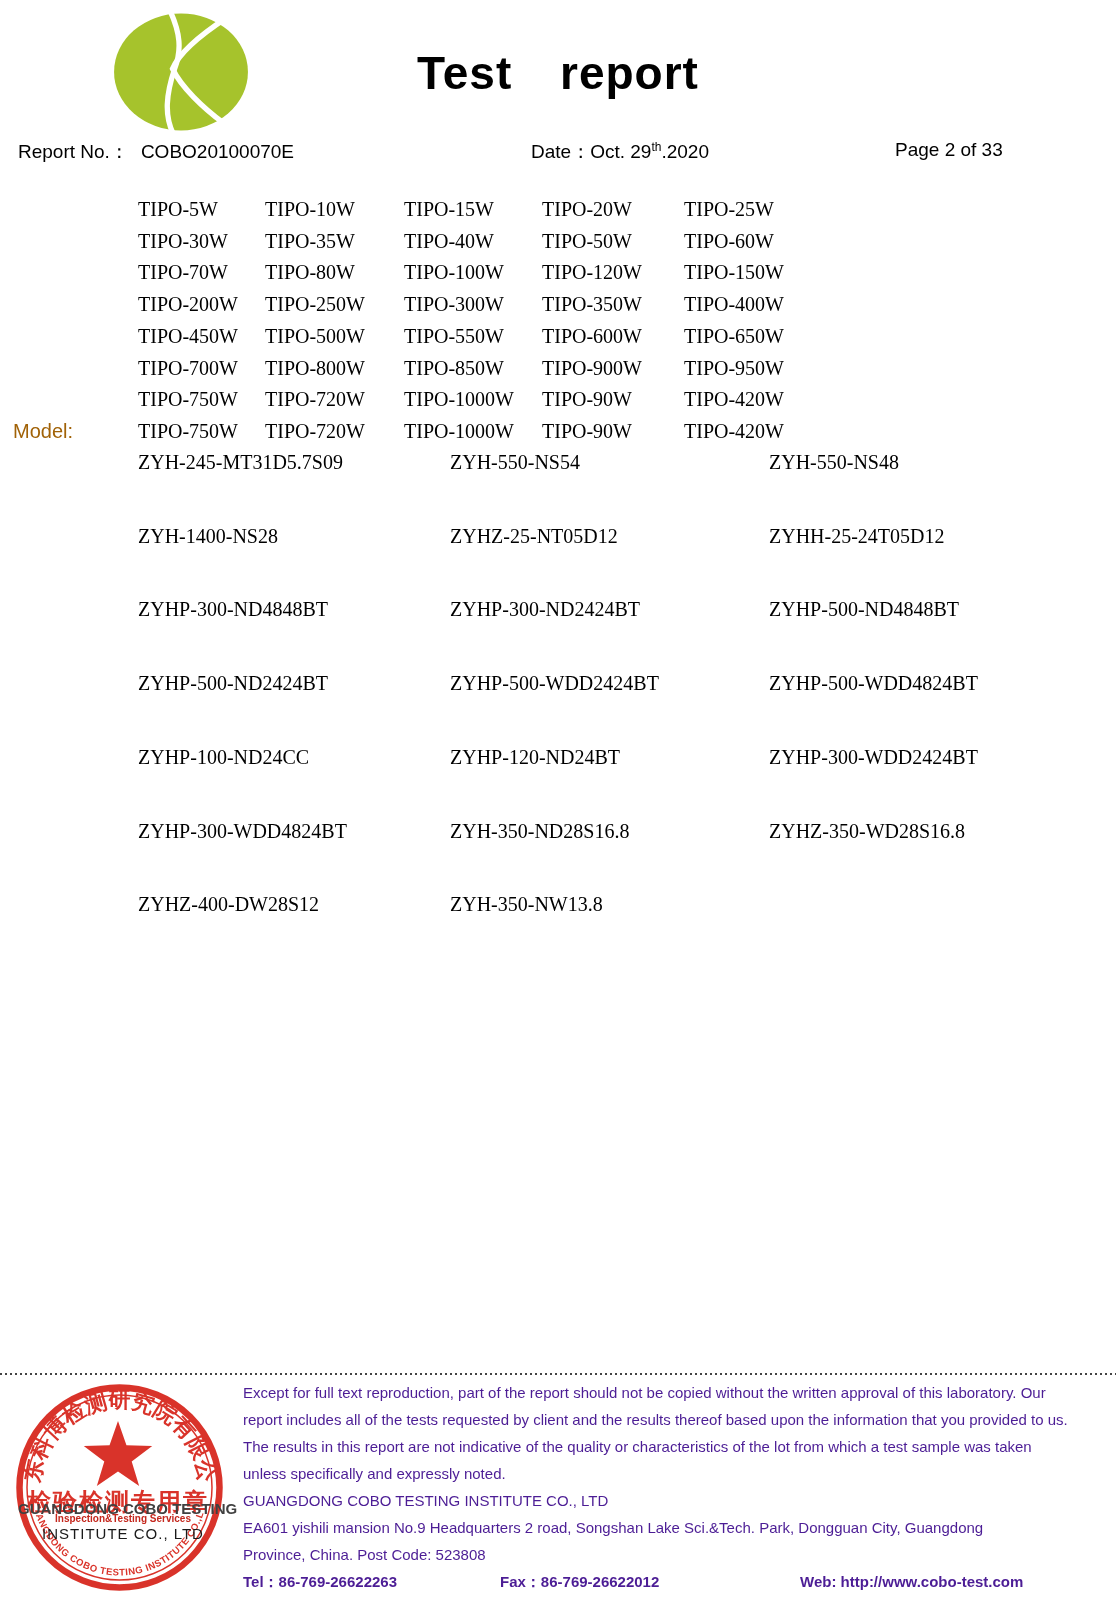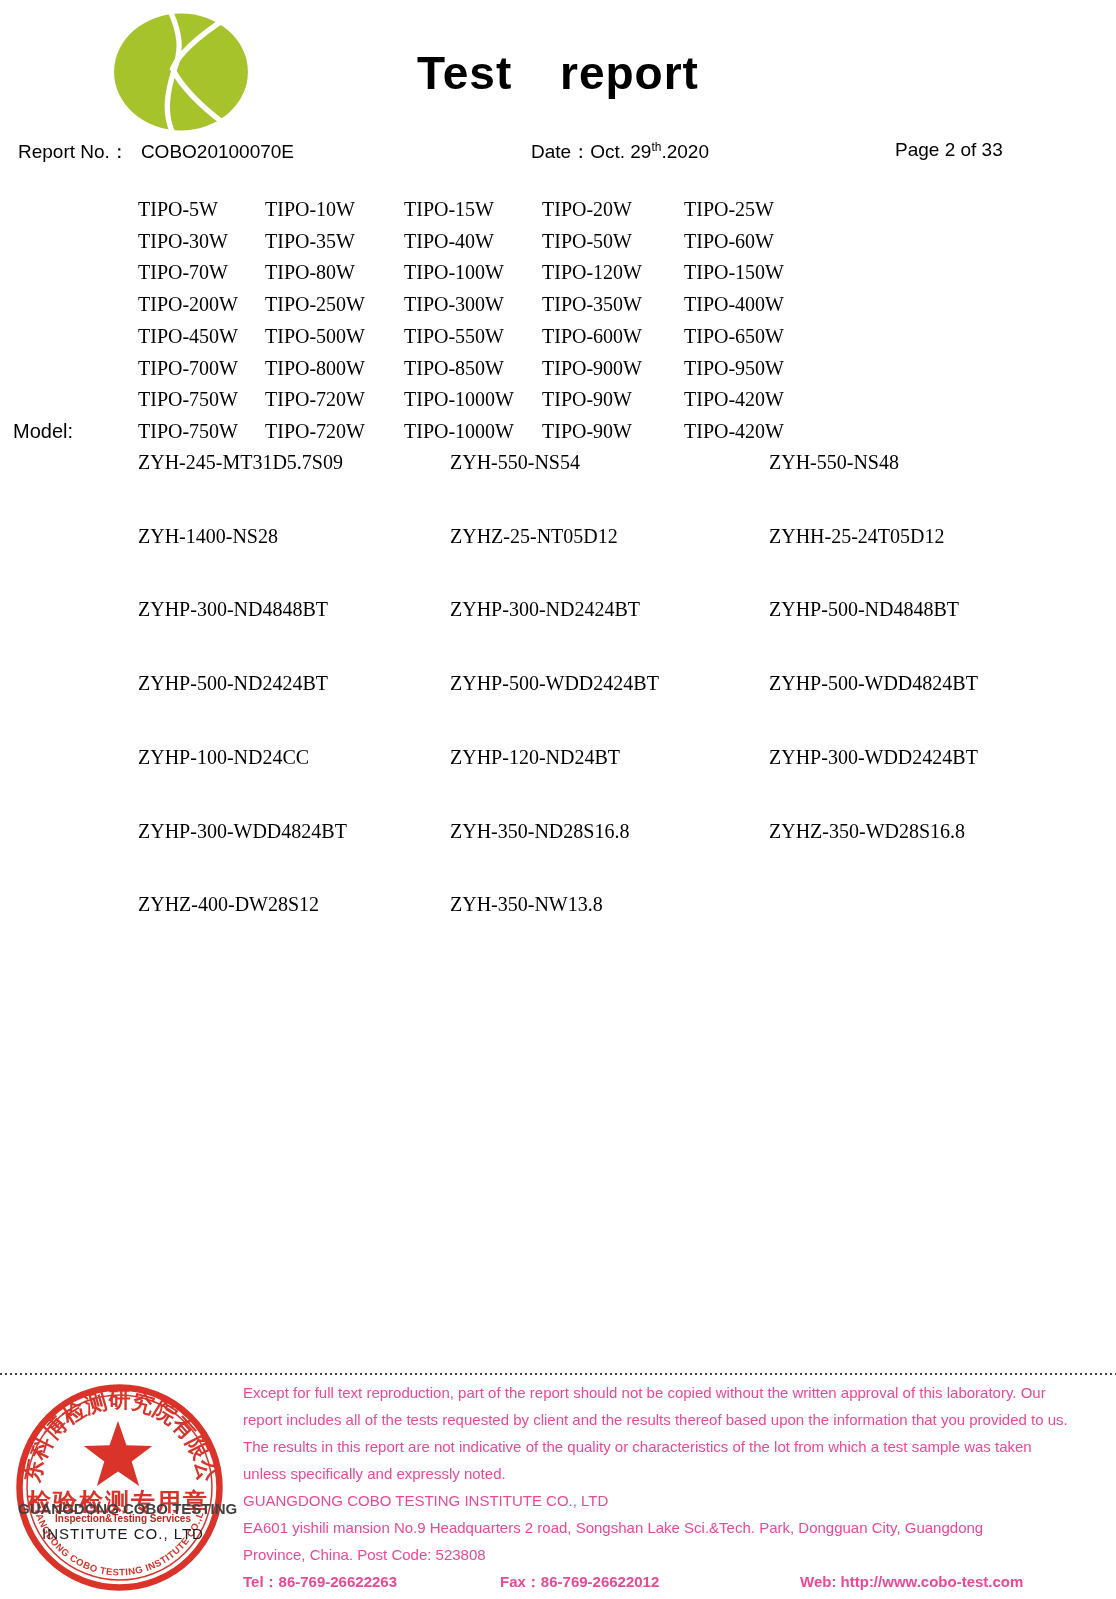--- a/index.html
+++ b/index.html
@@ -21,35 +21,35 @@
     font-weight:700;font-size:46px;letter-spacing:1px;word-spacing:34px;
     color:#000;
   }
   .hdr{position:absolute;top:139px;font-size:19px;color:#000;white-space:nowrap;}
   .hdr-report{left:18px;}
   .hdr-date{left:531px;}
   .hdr-page{left:895px;}
   .hdr sup{font-size:12px;}
   .hdr .gap{display:inline-block;width:12px;}
   
-  .model-label{position:absolute;left:13px;top:416px;font-size:20px;line-height:31.7px;color:#000000;}
+  .model-label{position:absolute;left:13px;top:416px;font-size:20px;line-height:31.7px;color:#a16207;}
   .mgrid{
     position:absolute;display:grid;
     font-family:"Liberation Serif",serif;
     font-size:20px;line-height:31.7px;color:#000;
   }
   .tipo-grid{left:138px;top:194px;grid-template-columns:127px 139px 138px 142px auto;}
   .zyh-grid{left:138px;top:447px;grid-template-columns:270px 277px auto;gap:42px;}
   .mcell{white-space:nowrap;}
   
   .sep{
     position:absolute;left:0;top:1373px;width:1116px;height:2px;
     background-image:repeating-linear-gradient(90deg,#444 0 2px,transparent 2px 5px);
   }
-  .ftext{position:absolute;left:243px;top:1379px;width:868px;font-size:15px;line-height:27px;color:#ec4899;}
+  .ftext{position:absolute;left:243px;top:1379px;width:868px;font-size:15px;line-height:27px;color:#4c1d95;}
   .fline{white-space:nowrap;}
   .contact{position:relative;height:27px;font-weight:bold;}
   .contact .tel{position:absolute;left:0;}
   .contact .fax{position:absolute;left:257px;}
   .contact .web{position:absolute;left:557px;}
   
   .stamp{position:absolute;left:12px;top:1380px;width:215px;height:215px;opacity:.95;}
   .st-cn{font-size:22px;font-weight:700;fill:#d8291f;letter-spacing:0;}
   .st-en{font-size:9.5px;font-weight:700;fill:#d8291f;letter-spacing:.5px;}
   .st-seal{font-size:24px;font-weight:700;fill:#d8291f;letter-spacing:2px;text-anchor:middle;}

